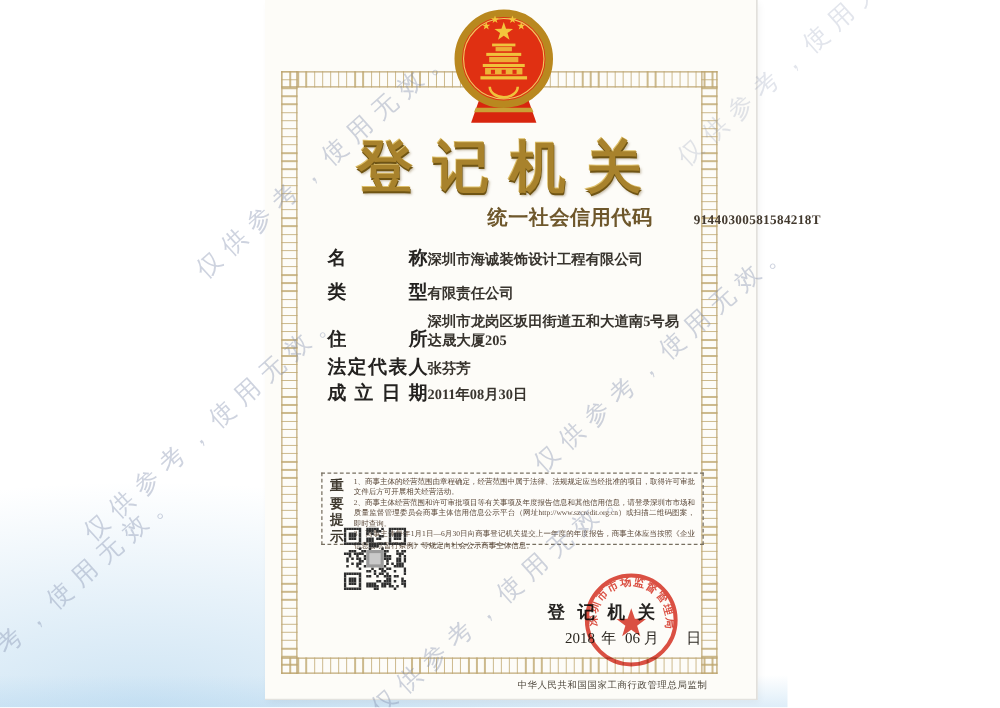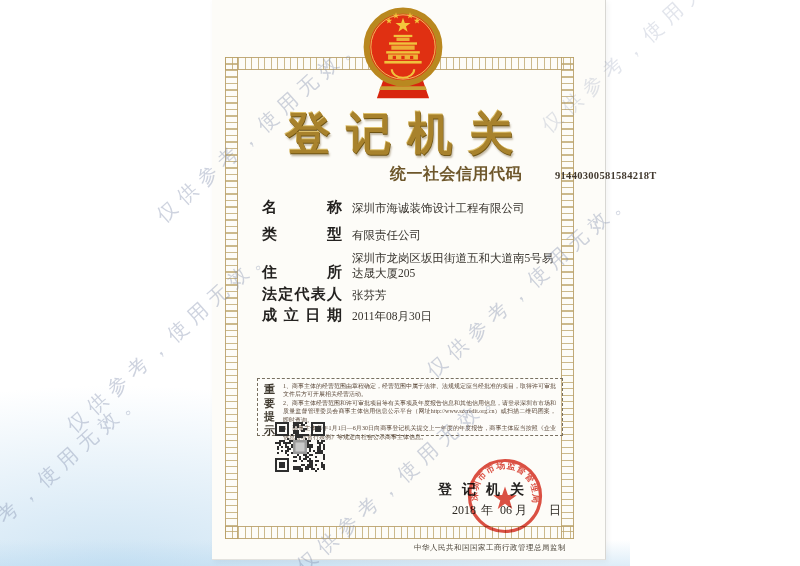--- a/index.html
+++ b/index.html
@@ -26,21 +26,21 @@
   .doc-title{position:absolute;left:225px;top:104px;width:349px;z-index:4;text-align:center;
     font-size:45px;font-weight:bold;letter-spacing:16px;padding-left:16px;box-sizing:border-box;
     color:#a8822c;text-shadow:.5px 1px 0 #6f5413, -.5px -1px 0 #ddbf6a, 1.5px 2.5px 2px rgba(90,60,10,.35);}
   .code-line{position:absolute;left:390px;top:164px;z-index:4;white-space:nowrap;}
   .code-label{font-size:16px;font-weight:bold;color:#6e572b;letter-spacing:.5px;}
   .code-value{font-size:10.5px;color:#42392e;margin-left:6px;letter-spacing:.3px;font-weight:bold;padding-left:23px;}
 
   .field-row{position:absolute;left:262px;width:306px;z-index:4;display:flex;align-items:flex-end;}
   .f-label{display:inline-block;width:80px;font-size:15px;font-weight:bold;color:#242220;
     text-align:justify;text-align-last:justify;line-height:17px;flex:0 0 80px;}
-  .f-value{margin-left:10px;width:205px;font-size:11.5px;color:#38342e;line-height:15px;padding-top:2px;}
+  .f-value{margin-left:0;width:205px;font-size:11.5px;color:#38342e;line-height:15px;padding-top:2px;font-weight:bold;}
 
   .notice{position:absolute;left:257px;top:350px;width:306px;height:58px;z-index:4;
     border:1px dashed #776f60;box-sizing:border-box;display:flex;padding:3px 6px;background:rgba(255,255,255,.15);margin-top:28px;}
   .notice-side{width:13px;flex:0 0 13px;font-size:11px;font-weight:bold;color:#403a30;
     line-height:13.5px;word-break:break-all;margin-top:1px;}
   .notice-items{flex:1;margin-left:6px;font-size:6px;line-height:8.3px;color:#5a4738;text-align:justify;}
   .notice-items p{margin:0 0 .5px 0;}
 
   .qr{position:absolute;left:275px;top:422px;z-index:4;}
   .registrar{position:absolute;left:438px;top:481px;z-index:4;font-size:14px;font-weight:bold;

